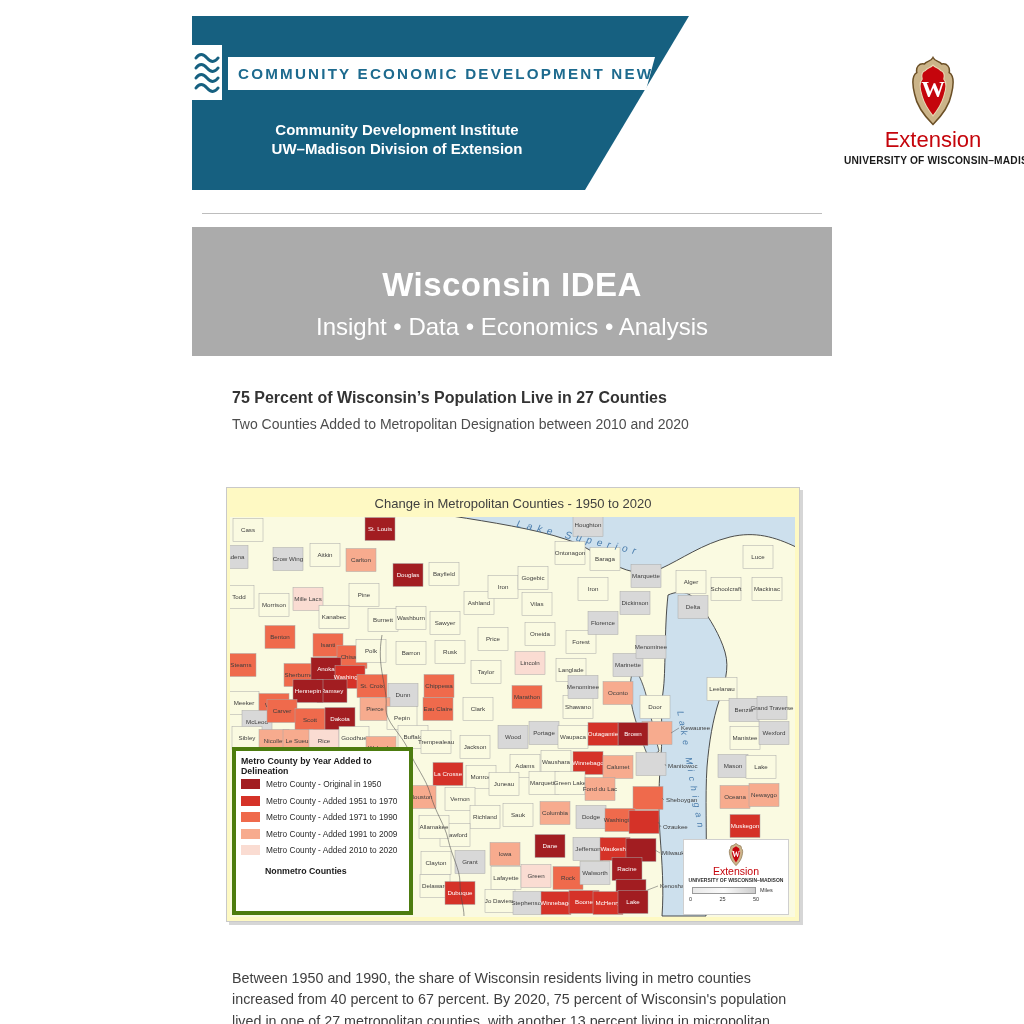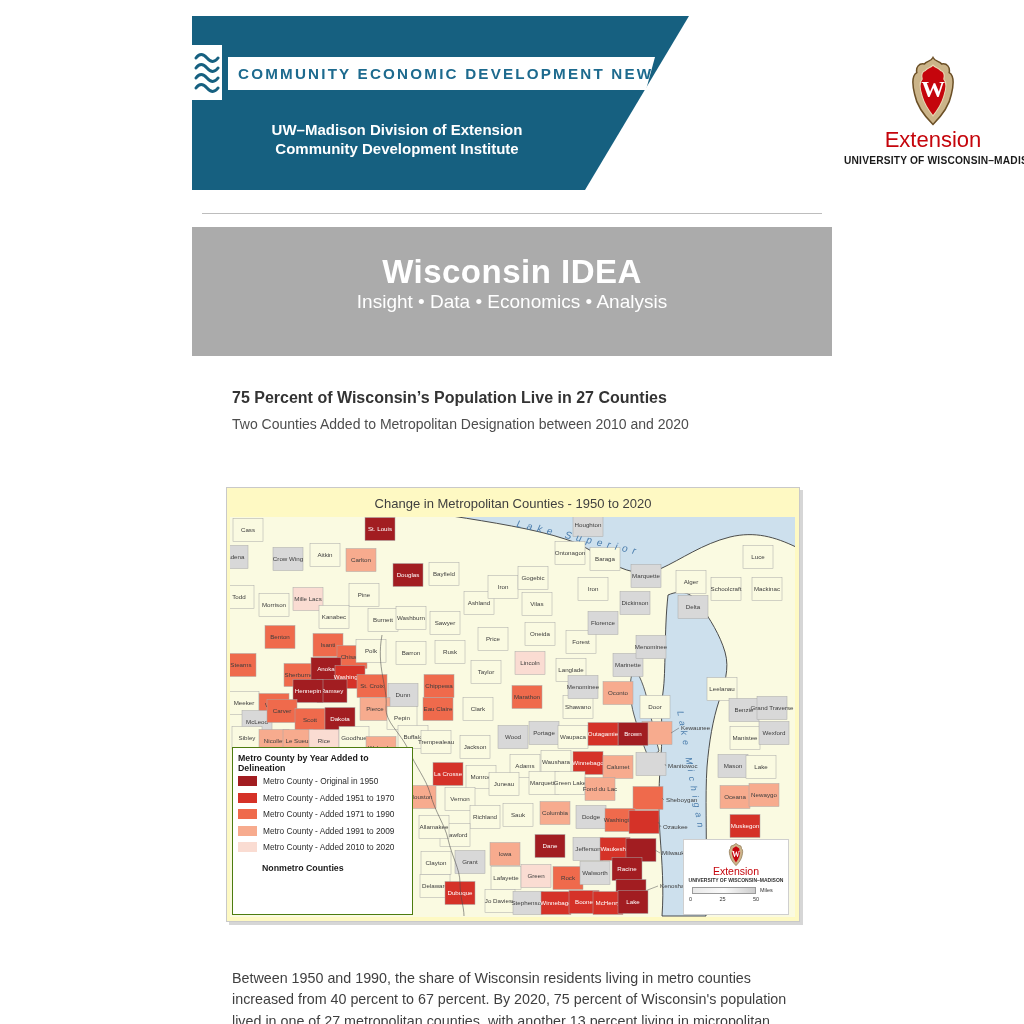--- a/index.html
+++ b/index.html
@@ -22,38 +22,38 @@
   .institute{position:absolute;left:40px;top:104px;width:330px;text-align:center;color:#ffffff;font-weight:bold;font-size:15px;line-height:19px;}
   .uw-block{position:absolute;left:652px;top:40px;width:178px;text-align:center;}
   .crest-lg{width:54px;height:70px;display:block;margin:0 auto;}
   .ext-word{color:#c5050c;font-size:22px;line-height:24px;margin-top:2px;font-family:"Liberation Sans",sans-serif;}
   .uw-line{color:#1a1a1a;font-size:10.2px;font-weight:bold;letter-spacing:0.2px;margin-top:3px;white-space:nowrap;}
 
   .sep{left:202px;top:213px;width:620px;height:1px;background:#bdbdbd;}
 
   
   .gray-banner{left:192px;top:227px;width:640px;height:129px;background:#ababab;text-align:center;color:#ffffff;}
-  .gb-title{font-size:33px;font-weight:bold;padding-top:26px;letter-spacing:0.5px;}
-  .gb-sub{font-size:19px;}
+  .gb-title{font-size:33px;font-weight:bold;padding-top:39px;letter-spacing:0.5px;}
+  .gb-sub{font-size:24px;margin-top:9px;}
 
   
   .headline{left:232px;top:389px;width:580px;font-size:16px;font-weight:bold;color:#333333;}
   .subhead{left:232px;top:416px;width:580px;font-size:14px;color:#4d4d4d;}
   .body-text{left:232px;top:968px;width:570px;font-size:14.3px;line-height:21.4px;color:#3f3f3f;}
 
   
   .figure{left:226px;top:487px;width:574px;height:435px;background:#fef9c3;
     border:1px solid #c9c9c9;box-shadow:3px 3px 0 #d6d6d6;box-sizing:border-box;}
   .fig-title{text-align:center;font-size:13px;color:#404040;padding-top:8px;height:21px;}
   .map-wrap{position:relative;width:565px;height:400px;margin-left:3px;}
   .map-wrap svg{display:block;}
   .water-label{font-style:italic;fill:#4d7fae;}
 
   .legend{position:absolute;left:2px;top:230px;width:181px;height:168px;background:#ffffff;
-    border:1px solid #4d7c0f;box-sizing:border-box;padding:5px 4px 0 5px;}
+    border:4px solid #4d7c0f;box-sizing:border-box;padding:5px 4px 0 5px;}
   .lg-title{font-size:8.8px;font-weight:bold;color:#1a1a1a;margin-bottom:3px;}
   .lg-row{display:flex;height:16.5px;}
   .lg-swatch{width:19px;height:10px;margin-right:6px;flex:0 0 auto;}
   .lg-label{font-size:8.3px;color:#2b2b2b;white-space:nowrap;}
   .lg-head2{font-size:8.8px;font-weight:bold;color:#1a1a1a;margin:4px 0 2px 0;padding-left:24px;}
 
   .inset{position:absolute;left:453px;top:322px;width:106px;height:76px;background:#ffffff;
     border:1px solid #cfcfcf;box-sizing:border-box;text-align:center;}
   .crest-sm{width:18px;height:23px;display:block;margin:3px auto 0 auto;}
   .inset-ext{color:#c5050c;font-size:10.5px;line-height:11px;}
@@ -87,22 +87,22 @@
       <path d="M2,28 q5,-7 11,0 t11,0" fill="none" stroke="#166080" stroke-width="3" stroke-linecap="round"></path>
       <path d="M2,38 q5,-7 11,0 t11,0" fill="none" stroke="#166080" stroke-width="3" stroke-linecap="round"></path>
     </svg>
   </div>
 
   <div class="band">
     <span class="band-title">COMMUNITY ECONOMIC DEVELOPMENT NEWSLETTER</span>
   </div>
 
   <div class="institute">
+    <div>Community Development Institute</div>
     <div>UW–Madison Division of Extension</div>
-    <div>Community Development Institute</div>
   </div>
 
   <div class="uw-block">
     <svg class="crest-lg">
         <use href="#uw-crest"></use>
       </svg>
     <div class="ext-word">Extension</div>
     <div class="uw-line">UNIVERSITY OF WISCONSIN–MADISON</div>
   </div>
 </div>

